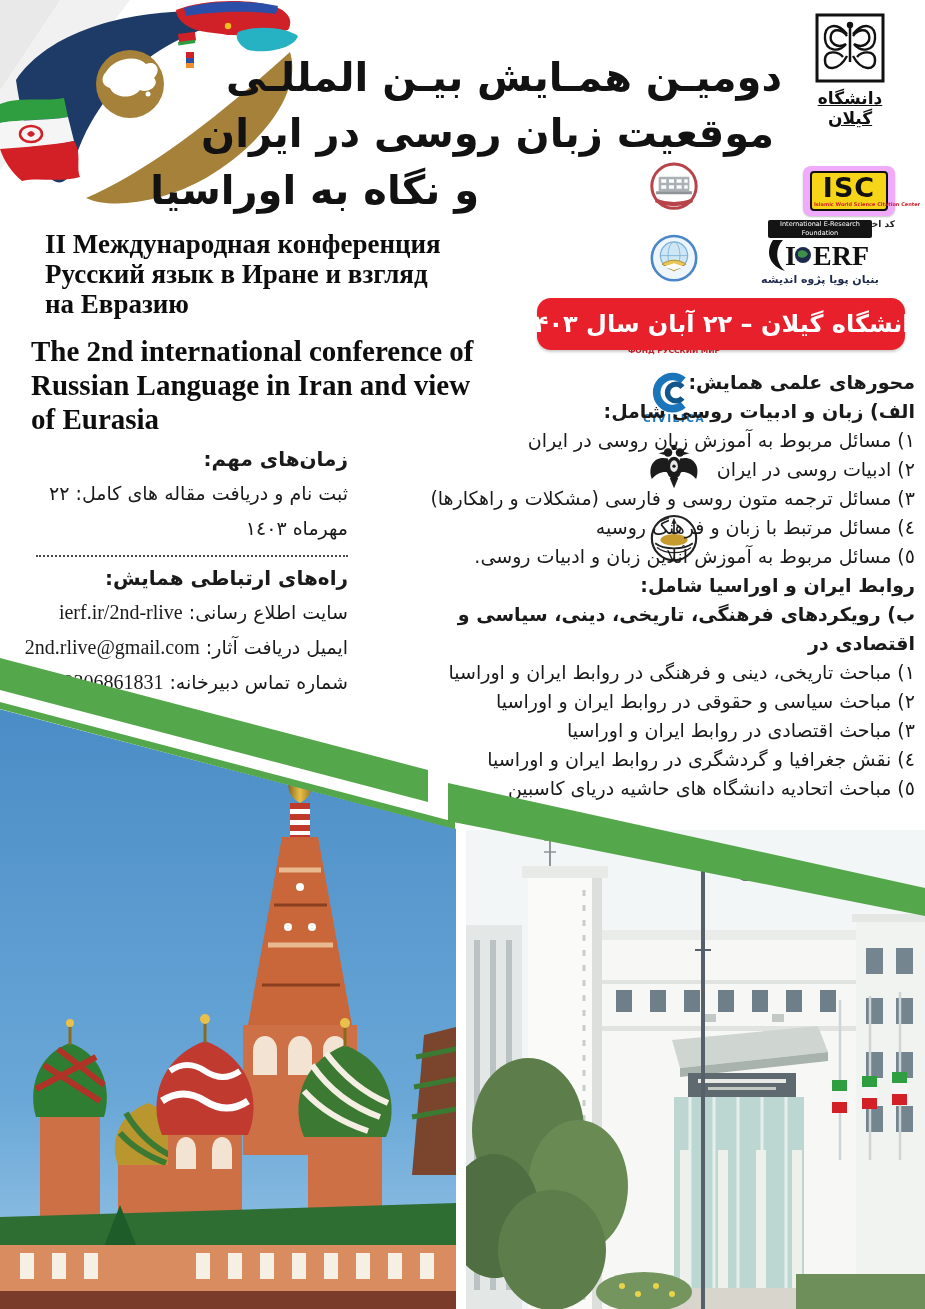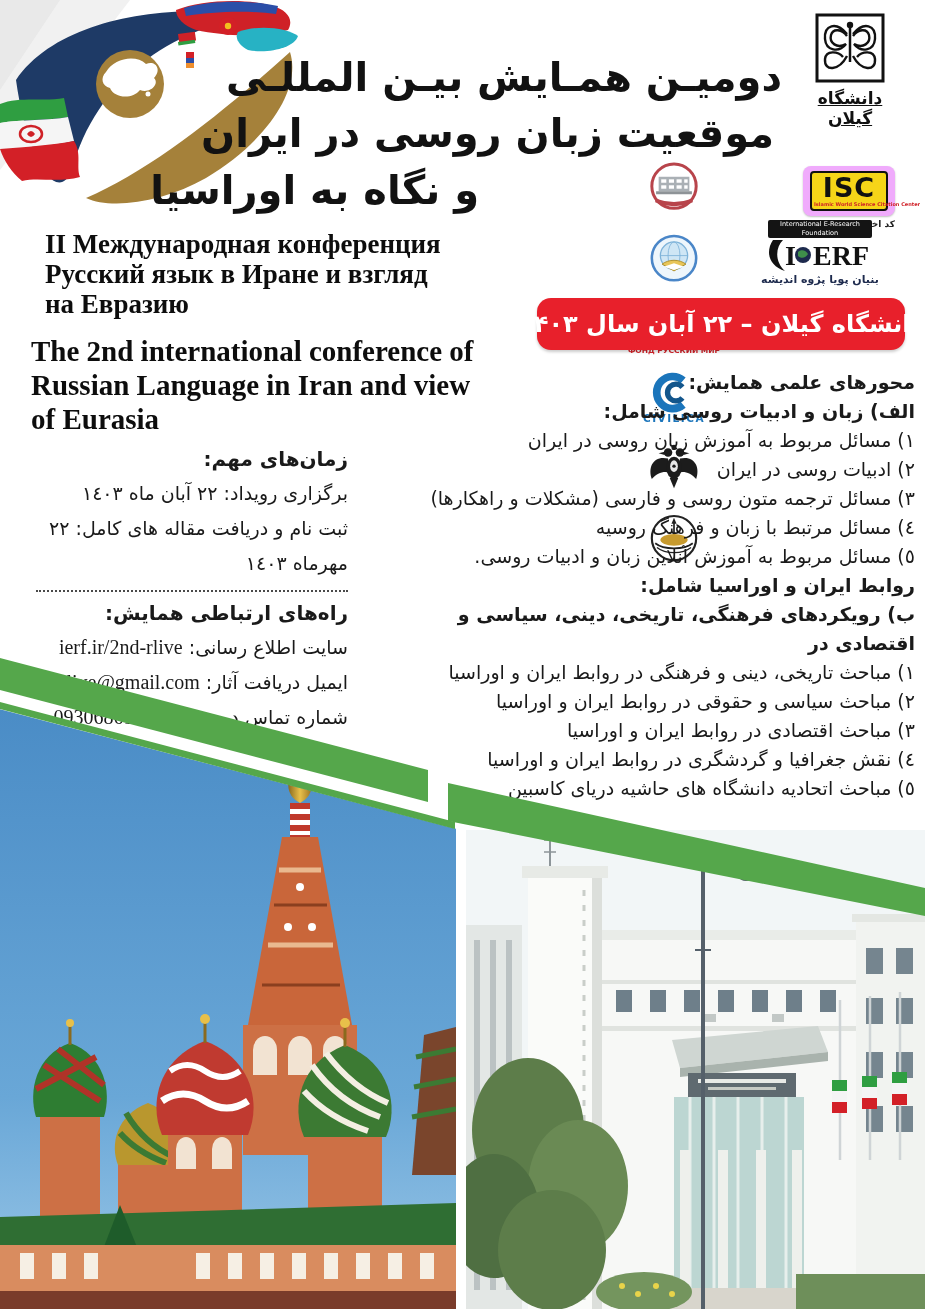--- a/index.html
+++ b/index.html
@@ -242,21 +242,20 @@
     <div class="b">ب) رویکردهای فرهنگی، تاریخی، دینی، سیاسی و اقتصادی در</div>
     <div>۱) مباحث تاریخی، دینی و فرهنگی در روابط ایران و اوراسیا</div>
     <div>۲) مباحث سیاسی و حقوقی در روابط ایران و اوراسیا</div>
     <div>۳) مباحث اقتصادی در روابط ایران و اوراسیا</div>
     <div>٤) نقش جغرافیا و گردشگری در روابط ایران و اوراسیا</div>
     <div>٥) مباحث اتحادیه دانشگاه های حاشیه دریای کاسبین</div>
   </div>
 
   <div class="abs info">
     <div class="head">زمان‌های مهم:</div>
-    <div class="row">برگزاری رویداد: ۲۲ آبان ماه ۱٤۰۳</div>
     <div class="row">ثبت نام و دریافت مقاله های کامل: ۲۲ مهرماه ۱٤۰۳</div>
     <div class="divider"></div>
     <div class="head">راه‌های ارتباطی همایش:</div>
     <div class="row">
       <span>سایت اطلاع رسانی:</span>
       <span class="ltr">ierf.ir/2nd-rlive</span>
     </div>
     <div class="row">
       <span>ایمیل دریافت آثار:</span>
       <span class="ltr">2nd.rlive@gmail.com</span>

